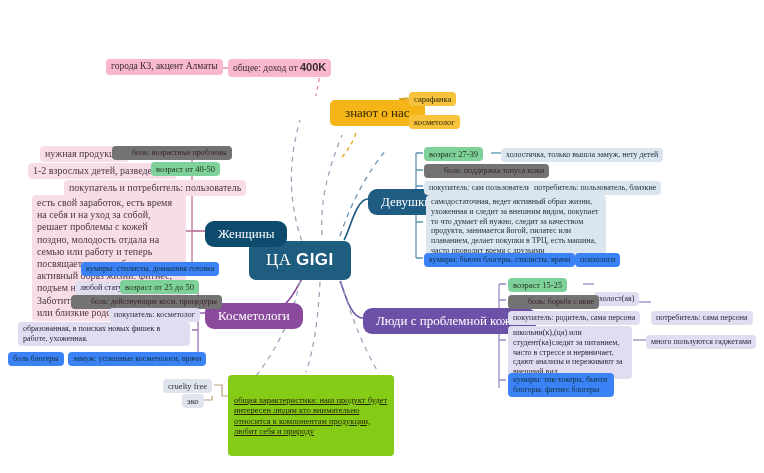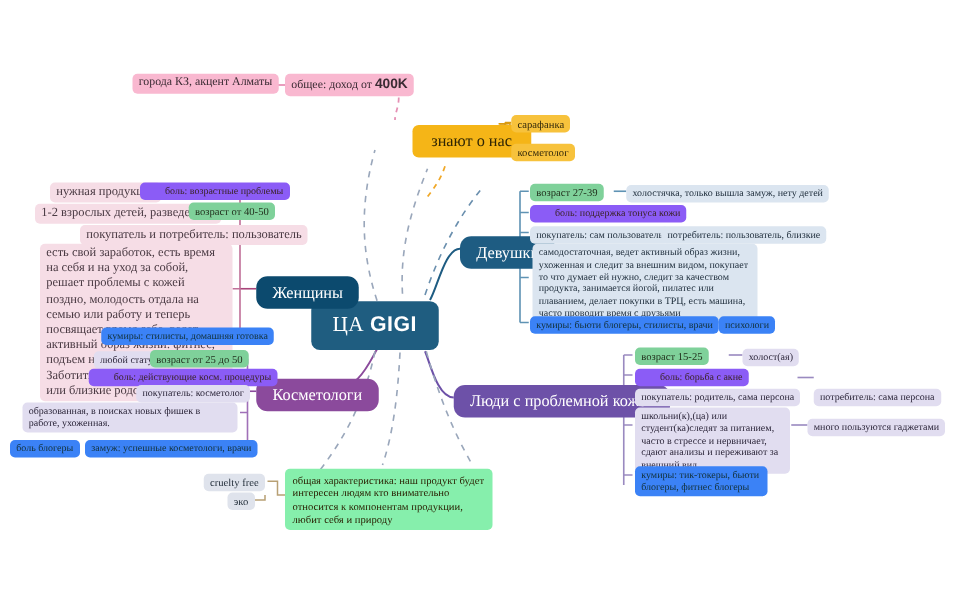--- a/index.html
+++ b/index.html
@@ -77,21 +77,21 @@
     background: #f9b8d0;
     color: #3a2b33;
     font-size: 9.5px;
   }
   .n-pinklight {
     background: #f6dde6;
     color: #4a3a43;
     font-size: 10px;
   }
   .n-red {
-    background: #8b5cf6;
+    background: #737373;
     color: #3a2326;
     font-size: 8px;
     padding-left: 20px;
   }
   .n-green {
     background: #7fd19a;
     color: #23331f;
     font-size: 8.5px;
   }
   .n-cyan {
@@ -115,25 +115,26 @@
     font-size: 13px;
     border-radius: 5px;
     padding: 5px 15px;
   }
   .n-orangesm {
     background: #f7c23c;
     color: #30270a;
     font-size: 8.5px;
   }
   .n-orangebox {
-    background: #86efac;
+    background: #84cc16;
     color: #2b2304;
     font-size: 8.5px;
     border-radius: 4px;
-    padding: 4px 6px;
+    padding: 20px 6px;
+    text-decoration: underline;
   }
   .n-gray {
     background: #dfe3ec;
     color: #25303c;
     font-size: 8.5px;
   }
 
   .big {
     font-family: "Liberation Sans", sans-serif;
     font-weight: bold;
@@ -306,21 +307,21 @@
     <span>психологи</span>
   </div>
 
   <div class="node n-branch-violet" style="left:363px; top:308px;">
     <span>Люди с проблемной кожей</span>
   </div>
 
   <div class="node n-green" style="left:508px; top:278px;">
     <span>возраст 15-25</span>
   </div>
-  <div class="node n-lav" style="left:594px; top:279px;">
+  <div class="node n-lav" style="left:594px; top:292px;">
     <span>холост(ая)</span>
   </div>
   <div class="node n-red" style="left:508px; top:295px;">
     <span>боль: борьба с акне</span>
   </div>
   <div class="node n-lav" style="left:508px; top:311px;">
     <span>покупатель: родитель, сама персона</span>
   </div>
   <div class="node n-lav" style="left:651px; top:311px;">
     <span>потребитель: сама персона</span>

